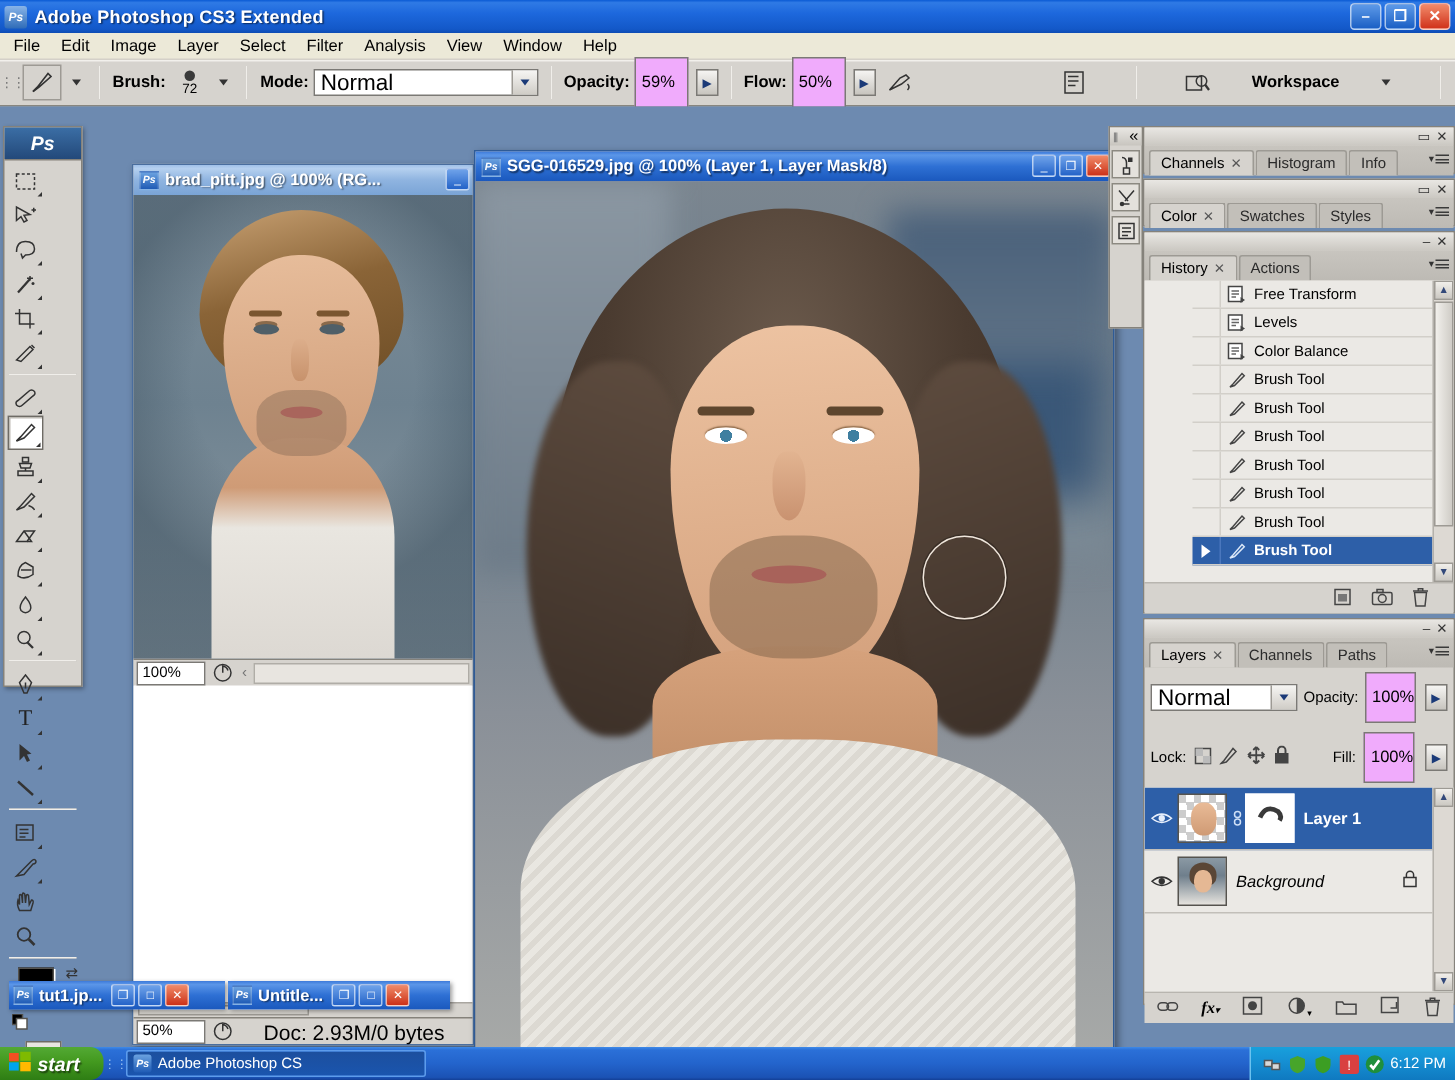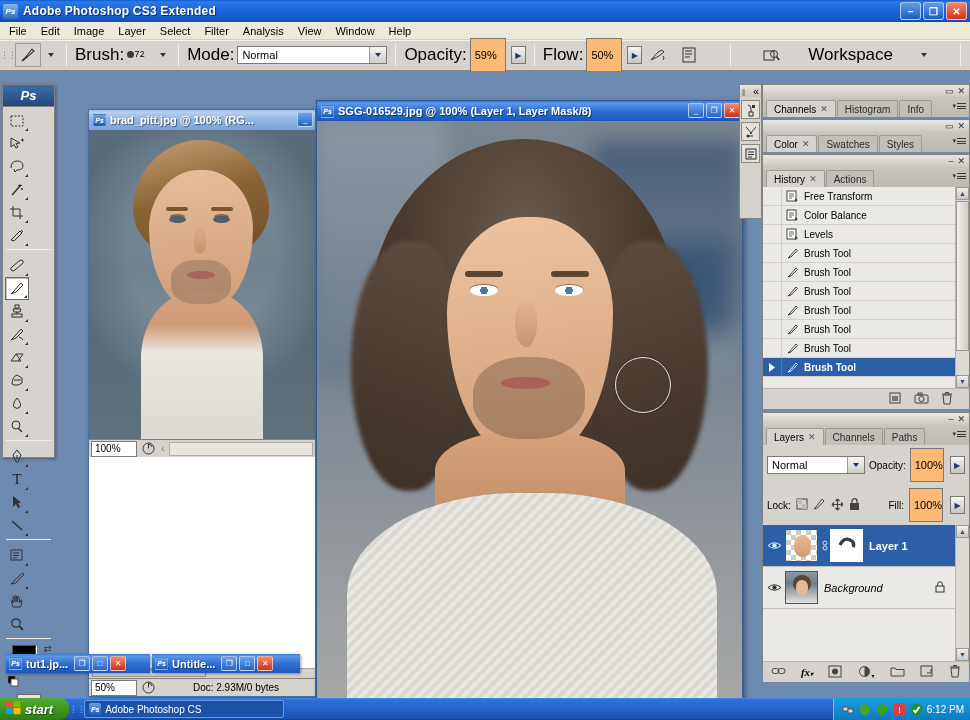--- a/index.html
+++ b/index.html
@@ -54,39 +54,39 @@
     border-bottom: 1px solid #88867f; padding: 0 4px; gap: 3px;
     box-shadow: inset 0 1px 0 #f2f0ec;
   }
   .sep { width: 1px; height: 22px; background: #9d9a94; margin: 0 5px;
          border-right: 1px solid #f0eeea; }
   .tool-btn {
     width: 26px; height: 24px; background: #d6d3ce;
     border: 1px solid #9d9a94; display: flex; align-items: center; justify-content: center;
   }
   .tri-down { width:0;height:0;border-left:3px solid transparent;border-right:3px solid transparent;border-top:4px solid #333; }
-  .lbl { color: #000; font-size: 17px; }
+  .lbl { color: #000; font-size: 11px; font-weight: bold; }
   .field {
-    height: 34px; background: #fdba74; border: 1px solid #7b7975;
+    height: 34px; background: #f0abfc; border: 1px solid #7b7975;
     display: flex; align-items: center; padding: 0 4px;
     font-size: 11px; color: #000;
   }
   .combo { display: flex; height: 18px; border: 1px solid #7b7975; background: #fff; }
-  .combo .val { flex: 1; display: flex; align-items: center; padding: 0 4px; font-size: 11px; }
+  .combo .val { flex: 1; display: flex; align-items: center; padding: 0 4px; font-size: 15px; }
   .combo .arrow {
     width: 17px; background: linear-gradient(to bottom,#f6f5f3,#cfccc6);
     border-left: 1px solid #9d9a94; display: flex; align-items: center; justify-content: center;
   }
   .spin {
     width: 15px; height: 18px; margin-left: 2px;
     background: linear-gradient(to bottom,#f6f5f3,#c7c4be);
     border: 1px solid #7b7975; display: flex; align-items: center; justify-content: center;
     font-size: 8px; color: #1b3a78;
   }
-  .brushsize { display:flex;flex-direction:row;align-items:center;justify-content:flex-start;width:26px;font-family:Liberation Mono, monospace; }
+  .brushsize { display:flex;flex-direction:column;align-items:center;justify-content:center;width:26px; }
   .brushdot { width:7px;height:7px;border-radius:50%;background:#3a3a3a;margin-bottom:1px; }
   .brushnum { font-size: 9px; color: #000; line-height: 8px; }
 
   
   #work { position: absolute; top: 71px; left: 0; right: 0; bottom: 22px; background: #6d8ab0; }
 
   
   #toolbox {
     position: absolute; left: 2px; top: 13px; width: 53px; height: 374px;
     background: #d6d3ce; border: 1px solid #85827b;
@@ -142,21 +142,21 @@
     background: linear-gradient(to bottom,#6fa3ea,#2463c8);
     display: flex; align-items: center; justify-content: center; color: #fff; font-size: 8px; }
   .doc-btn.close { background: linear-gradient(to bottom,#f08a68,#cc3118); }
   .doc-body { background: #808080; position: relative; overflow: hidden; }
   .doc-status {
     height: 18px; background: #d6d3ce; border-top: 1px solid #85827b;
     display: flex; align-items: center; font-size: 10px;
   }
   .zoombox { width: 46px; height: 16px; background: #fff; border: 1px solid #7b7975;
              display: flex; align-items: center; padding-left: 3px; margin: 0 2px; font-size: 10px; }
-  .statinfo { flex: 1; text-align: center; font-size: 10px; color: #000; }
+  .statinfo { flex: 1; text-align: center; font-size: 14px; color: #000; }
 
   
   .portrait { position: absolute; inset: 0; }
 
   
   #dockrail {
     position: absolute; right: 208px; top: 13px; width: 23px; height: 135px;
     background: #d6d3ce; border: 1px solid #85827b;
   }
   .rail-head { height: 12px; background: linear-gradient(to bottom,#e9e7e3,#c8c5bf);
@@ -175,21 +175,21 @@
     font-size: 10px; color: #2b2b2b; background: #c2bfb9;
     border: 1px solid #9d9a94; border-bottom: none;
     border-radius: 2px 2px 0 0; margin-right: 1px; }
   .ptab.active { background: #d6d3ce; color: #000; font-weight: normal; }
   .ptab .x { font-size: 9px; color: #555; }
   .pmenu { position: absolute; right: 3px; top: 3px; display: flex; align-items: center; gap: 1px; }
   .pmenu .lines { display: flex; flex-direction: column; gap: 1.5px; }
   .pmenu .lines i { display: block; width: 9px; height: 1px; background: #3a3a3a; }
 
   
-  .hist-list { background: #ebe9e5; position: relative; }
+  .hist-list { background: #ebe9e5; position: relative; padding-left: 32px; }
   .hist-row { height: 19px; display: flex; align-items: center;
     border-bottom: 1px solid #d2cfc9; font-size: 10px; color: #000; }
   .hist-row.selected { background: #2d5fa8; color: #fff; }
   .hist-chk { width: 19px; height: 18px; border-right: 1px solid #d2cfc9; flex: none;
               display: flex; align-items: center; justify-content: center; }
   .hist-ico { width: 20px; flex: none; display: flex; align-items: center; justify-content: center; }
   .hist-label { padding-left: 2px; }
   .scrollbar { position: absolute; right: 0; top: 0; bottom: 0; width: 14px;
     background: #ddd9d3; border-left: 1px solid #b4b1ab; }
   .sb-btn { height: 13px; background: linear-gradient(to bottom,#f1efeb,#cbc8c2);
@@ -784,34 +784,34 @@
               <div class="hist-chk"></div>
               <div class="hist-ico">
                 <svg width="13" height="13" viewBox="0 0 13 13">
                     <rect x="1" y="1" width="9" height="10" fill="#fff" stroke="#444"></rect>
                     <line x1="3" y1="4" x2="8" y2="4" stroke="#666"></line>
                     <line x1="3" y1="6" x2="8" y2="6" stroke="#666"></line>
                     <line x1="3" y1="8" x2="6" y2="8" stroke="#666"></line>
                     <path d="M9 8 L12 10 L9 12 Z" fill="#444"></path>
                   </svg>
               </div>
-              <div class="hist-label">Color Balance</div>
+              <div class="hist-label">Levels</div>
             </div>
             <div class="hist-row">
               <div class="hist-chk"></div>
               <div class="hist-ico">
                 <svg width="13" height="13" viewBox="0 0 13 13">
                     <rect x="1" y="1" width="9" height="10" fill="#fff" stroke="#444"></rect>
                     <line x1="3" y1="4" x2="8" y2="4" stroke="#666"></line>
                     <line x1="3" y1="6" x2="8" y2="6" stroke="#666"></line>
                     <line x1="3" y1="8" x2="6" y2="8" stroke="#666"></line>
                     <path d="M9 8 L12 10 L9 12 Z" fill="#444"></path>
                   </svg>
               </div>
-              <div class="hist-label">Levels</div>
+              <div class="hist-label">Color Balance</div>
             </div>
             <div class="hist-row">
               <div class="hist-chk"></div>
               <div class="hist-ico">
                 <svg width="13" height="13" viewBox="0 0 13 13">
                     <path d="M2 11 L4 9 L10 2 L11.5 3.5 L5 10 Z" fill="none" stroke="#444"></path>
                   </svg>
               </div>
               <div class="hist-label">Brush Tool</div>
             </div>

